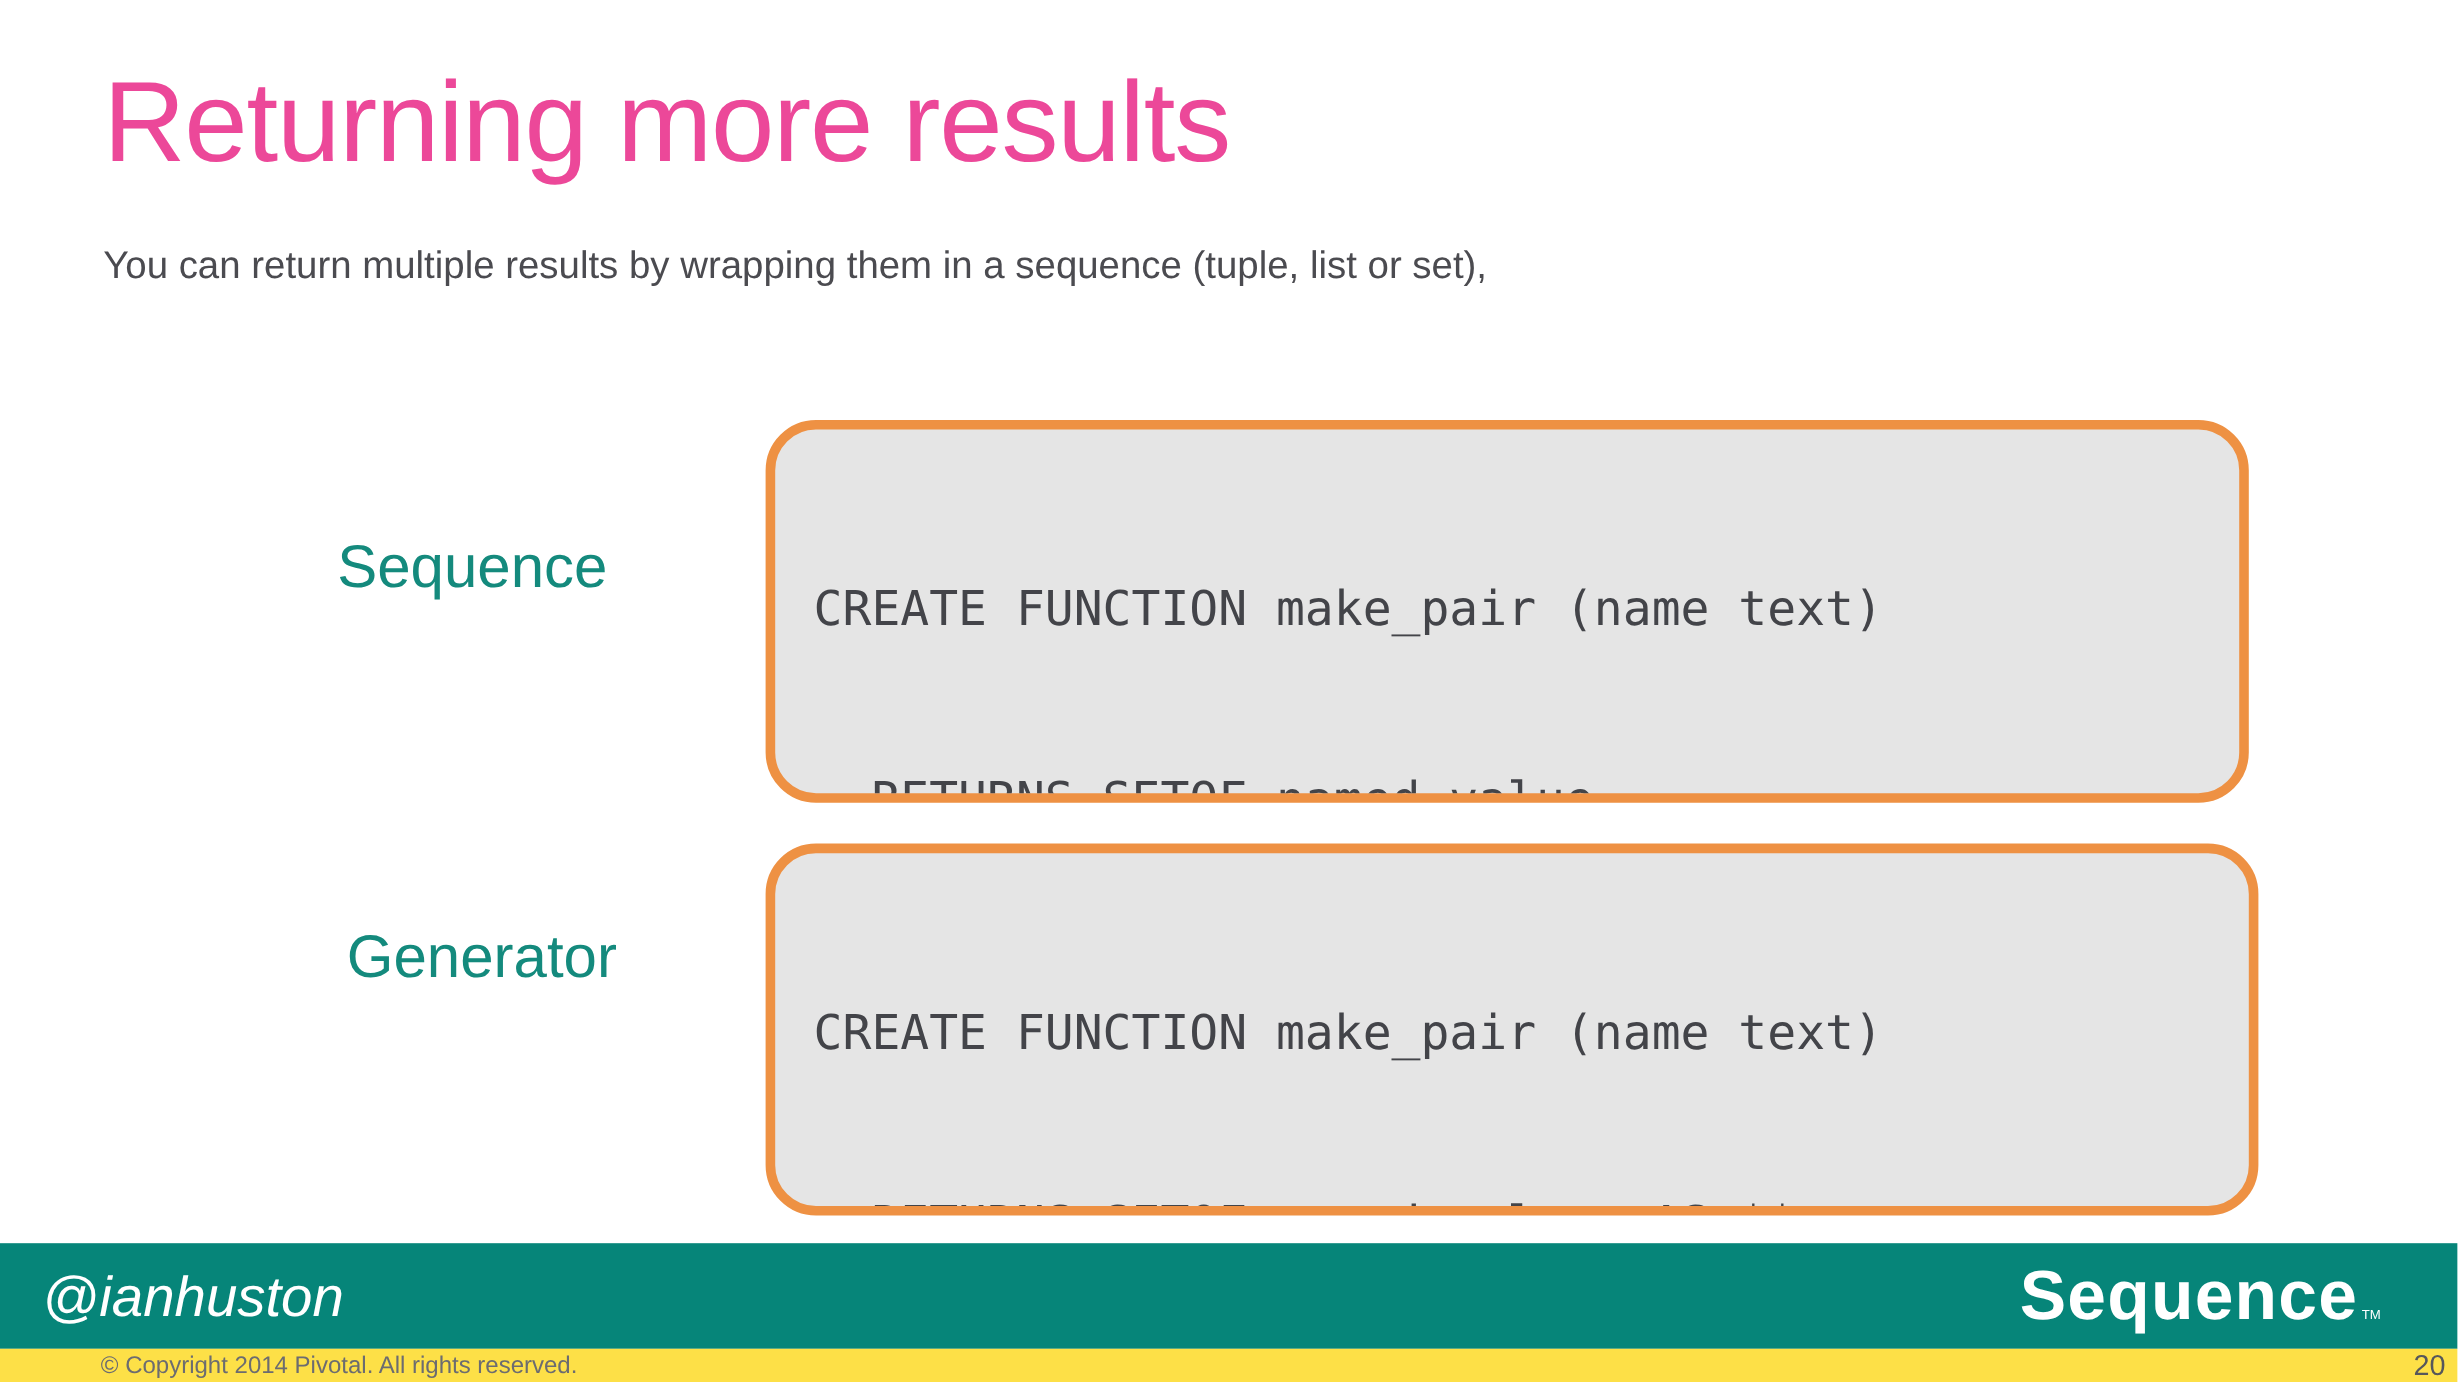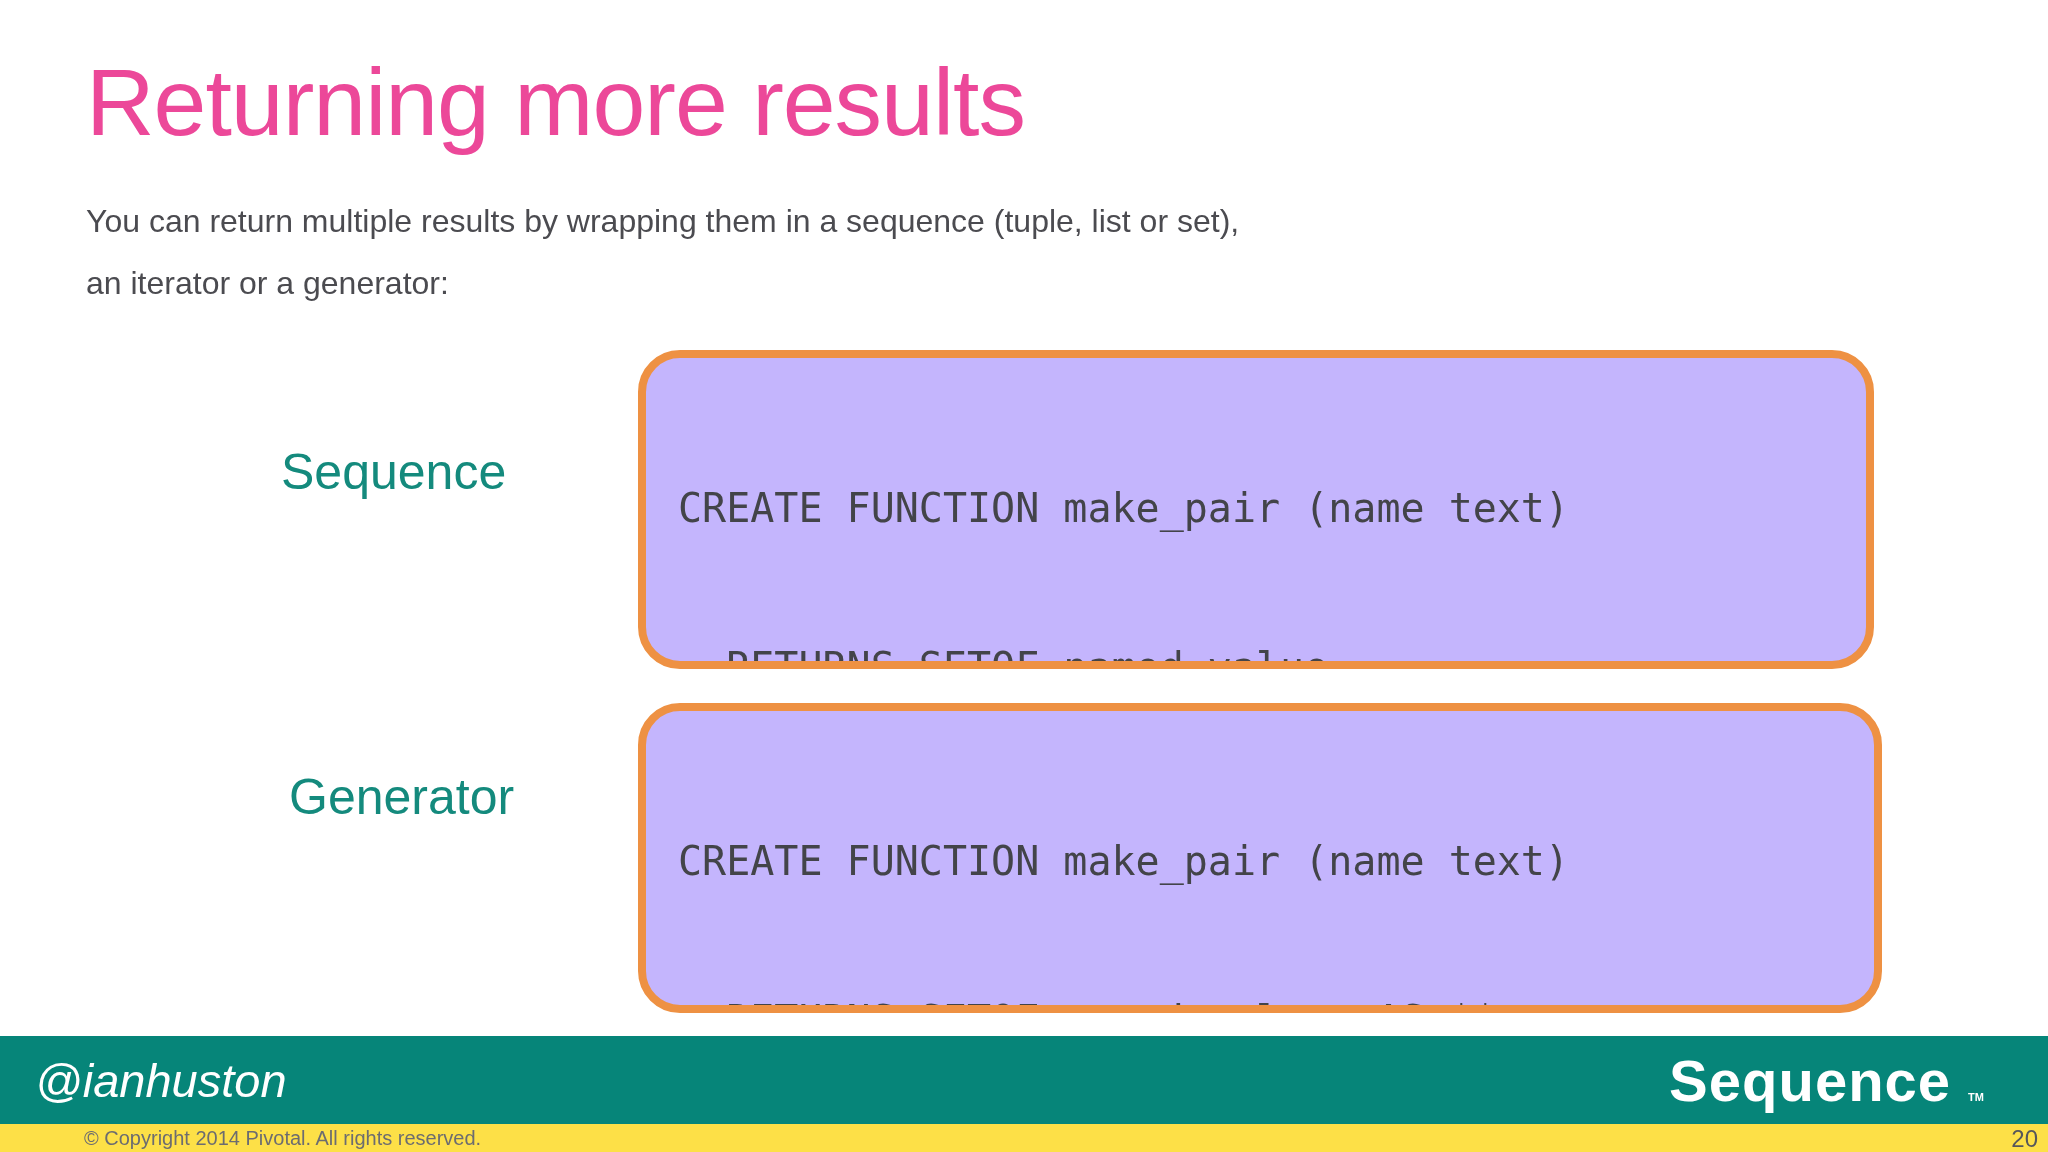--- a/index.html
+++ b/index.html
@@ -38,21 +38,21 @@
     font-size: 50px;
     color: #148a7d;
     white-space: nowrap;
   }
   .label-sequence { left: 281px; top: 443px; }
   .label-generator { left: 289px; top: 768px; }
 
   .codebox {
     position: absolute;
     box-sizing: border-box;
-    background: #c4b5fd;
+    background: #e5e5e5;
     border: 8px solid #ee9143;
     border-radius: 42px;
     padding: 18px 0 0 32px;
     font-family: "DejaVu Sans Mono", "Liberation Mono", monospace;
     font-size: 40px;
     line-height: 53px;
     color: #434449;
     white-space: pre;
     overflow: hidden;
   }
@@ -81,24 +81,24 @@
     right: 64px; top: 50%;
     transform: translateY(-50%);
     color: #ffffff;
     font-size: 58px;
     font-weight: bold;
     letter-spacing: 1px;
     white-space: nowrap;
   }
   .brand .tm {
     font-size: 11px;
-    font-weight: bold;
+    font-weight: normal;
     letter-spacing: 0;
     vertical-align: baseline;
-    margin-left: 17px;
+    margin-left: 3px;
   }
 
   .bottom-strip {
     position: absolute;
     left: 0; top: 1124px;
     width: 2048px; height: 28px;
     background: #fde047;
   }
   .copyright {
     position: absolute;
@@ -114,21 +114,21 @@
     color: #56575b;
   }
 </style>
 </head>
 <body>
 
 <div class="slide">
 
   <h1 class="title">Returning more results</h1>
 
-  <p class="subtitle"><span>You can return multiple results by wrapping them in a sequence (tuple, list or set),</span><br><span>an iterator or a generator:</span></p>
+  <p class="subtitle"><span>You can return multiple results by wrapping them in a sequence (tuple, list or set),</span><br></p>
 
   <div class="example-label label-sequence">Sequence</div>
 
   <div class="codebox codebox-sequence">
     <div class="code-line">CREATE FUNCTION make_pair (name text)</div>
     <div class="code-line">  RETURNS SETOF named_value</div>
     
     
     
   </div>

